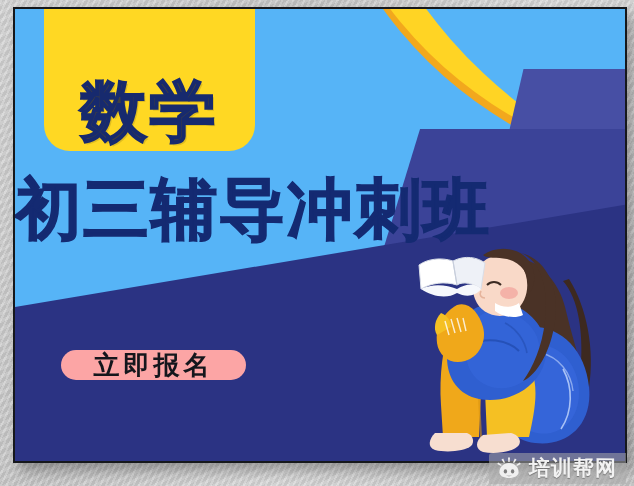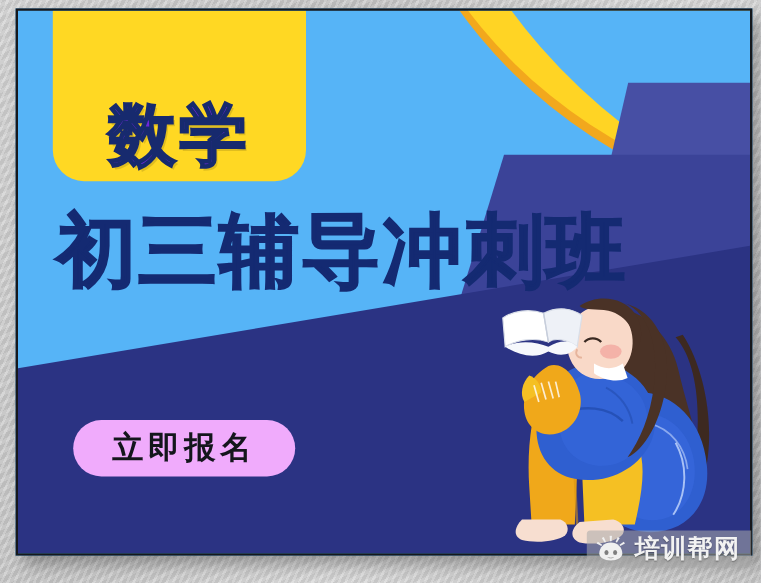--- a/index.html
+++ b/index.html
@@ -134,34 +134,34 @@
     height: 168px;
     background: #ffd823;
     border-radius: 26px;
     display: flex;
     align-items: flex-end;
     justify-content: center;
     padding-bottom: 6px;
     box-sizing: border-box;
   }
   #subject-badge .badge-text {
-    font-family: Liberation Mono, monospace;
-    font-size: 56px;
+    font-family: Liberation Serif, serif;
+    font-size: 66px;
     font-weight: 700;
     line-height: 1;
-    color: #6d28d9;
+    color: #404040;
     letter-spacing: 3px;
     -webkit-text-stroke: 2px #172a6e;
     text-shadow: 2px 2px 0 rgba(0,0,0,.12);
   }
 
   
   #headline {
     position: absolute;
-    left: 32px;
+    left: 0;
     top: 168px;
     width: 580px;
     font-family: "DejaVu Sans", "Liberation Sans", sans-serif;
     font-size: 66px;
     font-weight: 700;
     line-height: 1;
     color: #142a72;
     letter-spacing: 2px;
     white-space: nowrap;
     -webkit-text-stroke: 1.5px #142a72;
@@ -180,22 +180,22 @@
     letter-spacing: 1px;
     white-space: nowrap;
   }
 
   
   #cta-button {
     position: absolute;
     left: 46px;
     top: 341px;
     width: 185px;
-    height: 47px;
-    background: #f0abfc;
+    height: 30px;
+    background: #fca5a5;
     border: none;
     border-radius: 24px;
     cursor: pointer;
     display: flex;
     align-items: center;
     justify-content: center;
     padding: 0;
   }
   #cta-button .cta-text {
     font-family: "DejaVu Sans", "Liberation Sans", sans-serif;
@@ -213,21 +213,21 @@
     top: 232px;
     width: 220px;
     height: 226px;
   }
   #illustration svg { display: block; width: 100%; height: 100%; }
 
   
   #watermark {
     position: absolute;
     left: 489px;
-    top: 442px;
+    top: 453px;
     height: 31px;
     display: flex;
     align-items: center;
     gap: 7px;
     padding: 0 9px 0 7px;
     background: rgba(170,170,170,.55);
     border-radius: 3px 0 0 0;
   }
   #watermark .wm-text {
     font-family: "DejaVu Sans", "Liberation Sans", sans-serif;

